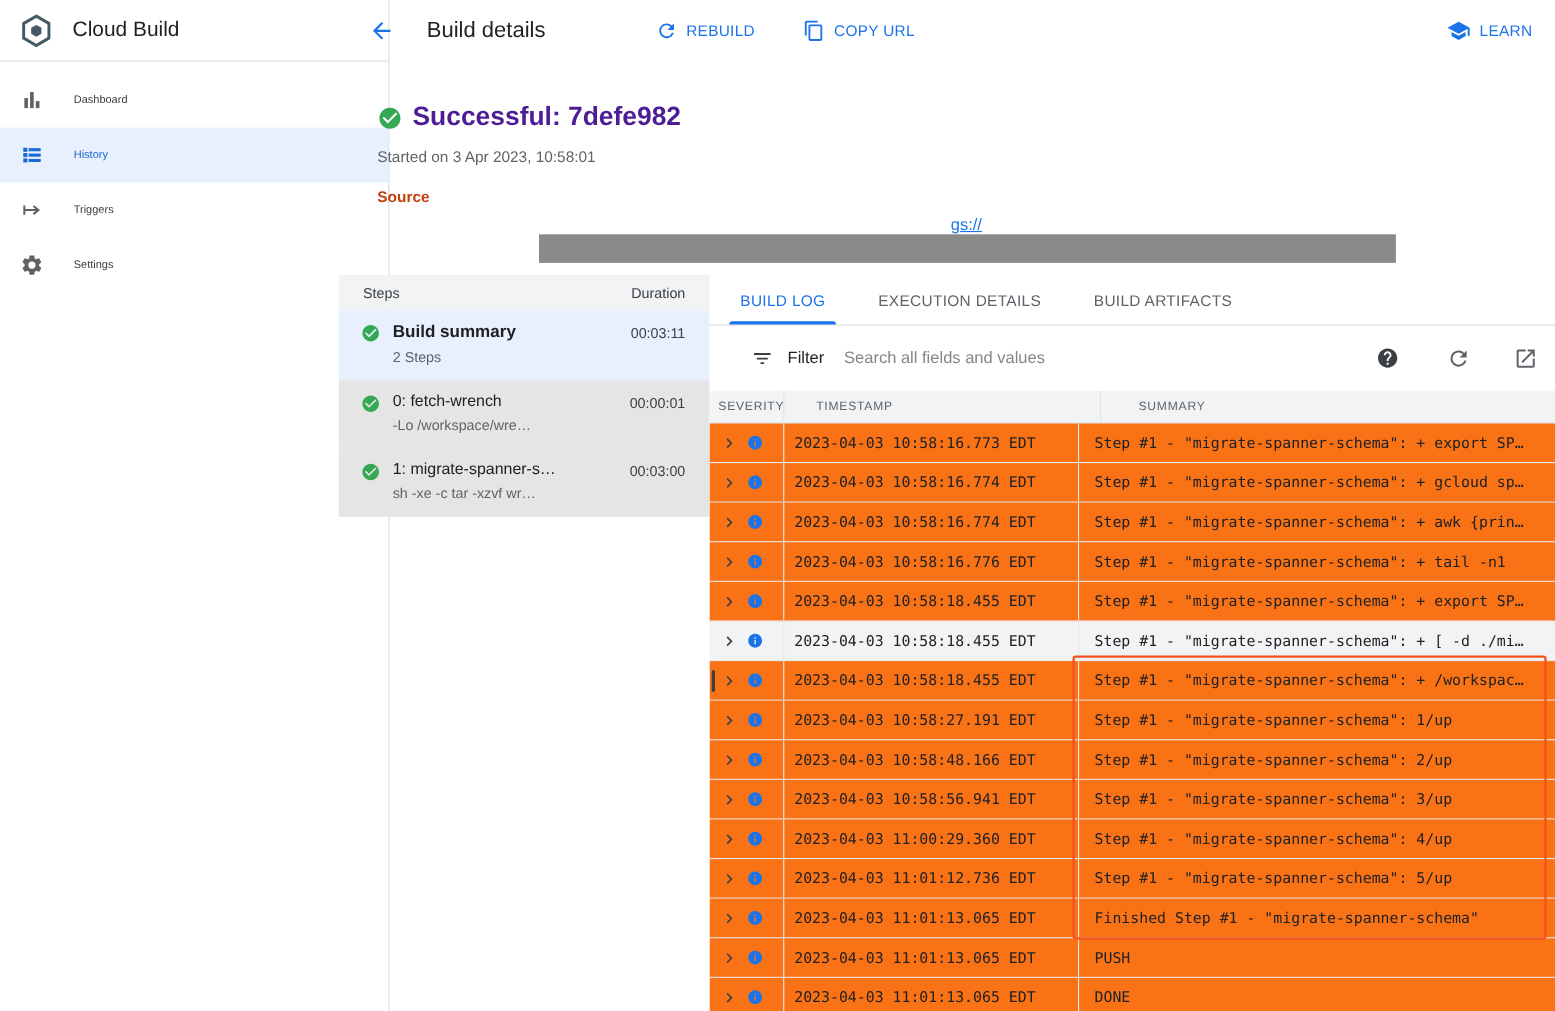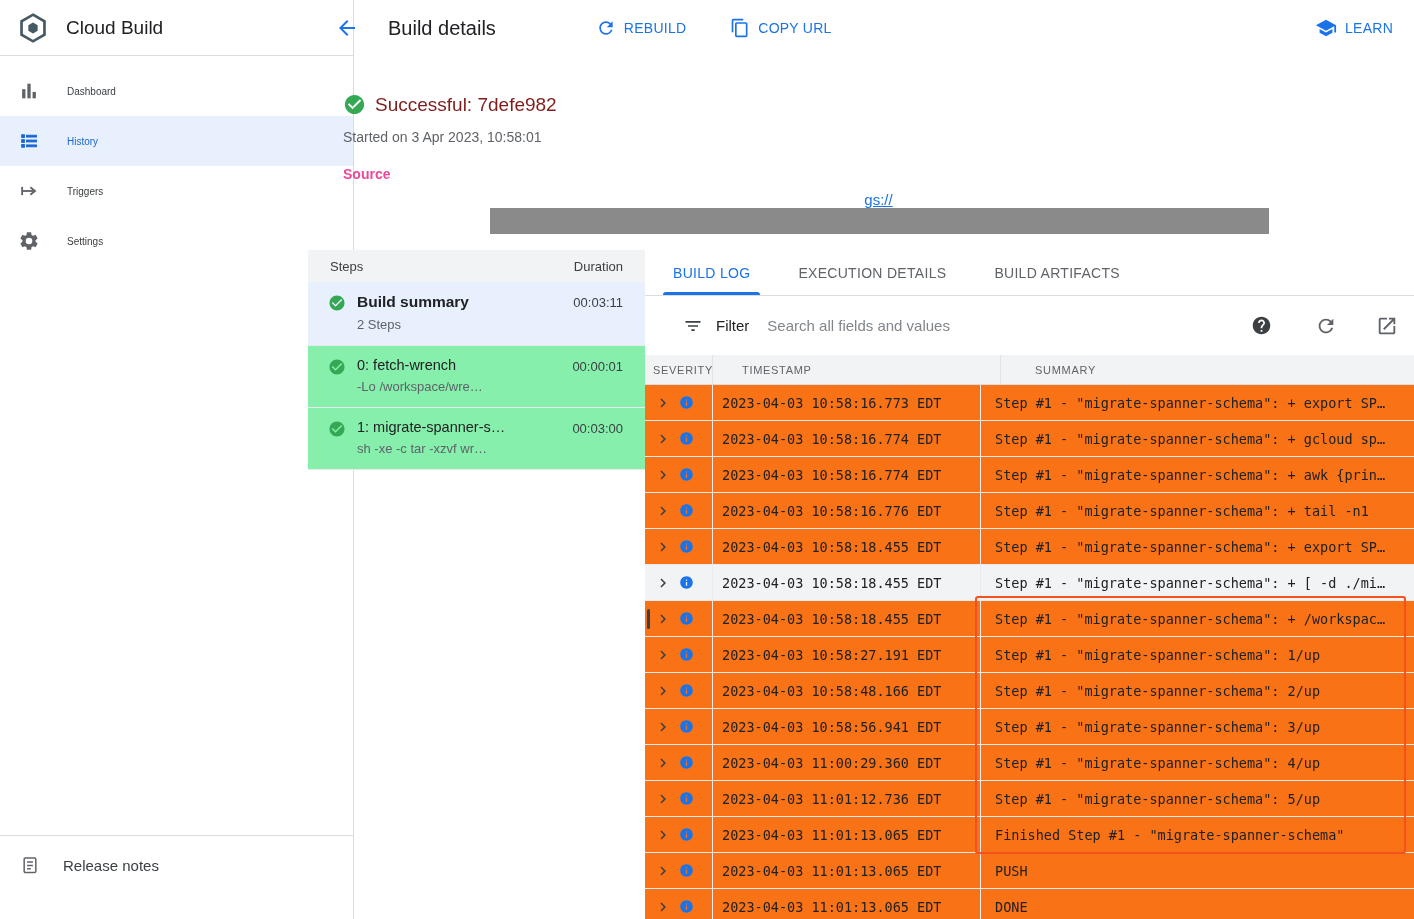--- a/index.html
+++ b/index.html
@@ -34,37 +34,37 @@
   .page-title { font-size: 20px; color: #202124; margin-left: 29px; white-space: nowrap; }
   .hdr-btn { display: flex; align-items: center; gap: 8px; background: none; border: none;
              color: #1a73e8; font-family: inherit; font-size: 14px; font-weight: 500;
              letter-spacing: .25px; cursor: pointer; white-space: nowrap; }
   .hdr-btn.rebuild { margin-left: 100px; }
   .hdr-btn.copyurl { margin-left: 44px; }
   .hdr-btn.learn { margin-left: auto; }
 
   .status-section { padding-left: 35px; }
   .status-heading { margin-top: 37px; display: flex; align-items: center; gap: 9px; }
-  .status-heading h1 { font-size: 19px; font-weight: 400; color: #7f1d1d; }
+  .status-heading h1 { font-size: 24px; font-weight: 700; color: #4c1d95; }
   .started { margin-top: 13px; font-size: 14px; color: #5f6368; }
-  .source-label { margin-top: 21px; font-size: 14px; font-weight: 700; color: #ec4899; }
+  .source-label { margin-top: 21px; font-size: 14px; font-weight: 700; color: #c2410c; }
   .source-row { margin-top: 9px; display: flex; align-items: center; flex-direction: column; }
   .source-link { font-size: 15px; color: #1a73e8; text-decoration: underline; cursor: pointer; }
   .redacted-bar { width: 779px; height: 26px; background: #8a8a8a; margin-left: 1px; }
 
   
   .content { position: absolute; top: 250px; left: 0; right: 0; bottom: 0; display: flex; }
 
   
   .steps-panel { width: 337px; flex: 0 0 337px; }
   .steps-header { height: 32px; background: #f1f3f4; display: flex; align-items: center;
                   justify-content: space-between; padding: 0 22px; font-size: 13px;
                   font-weight: 500; color: #3c4043; }
   .step-row { display: flex; padding: 11px 22px 13px 20px; gap: 11px;
-              border-bottom: 1px solid #e8eaed; cursor: pointer; background: #86efac; }
+              border-bottom: 1px solid #e8eaed; cursor: pointer; background: #e5e5e5; }
   .step-row.selected { background: #e8f0fe; }
   .step-row .check-icon { flex: 0 0 auto; margin-top: 1px; line-height: 0; }
   .step-text { min-width: 0; }
   .step-title { font-size: 14.5px; color: #202124; white-space: nowrap; }
   .step-row.selected .step-title { font-size: 15.5px; font-weight: 600; }
   .step-subtitle { font-size: 13px; color: #5f6368; margin-top: 6px; white-space: nowrap; }
   .step-duration { margin-left: auto; font-size: 13px; color: #3c4043; margin-top: 2px; white-space: nowrap; }
 
   
   .log-panel { flex: 1; min-width: 0; display: flex; flex-direction: column; }
@@ -160,31 +160,20 @@
       </span>
       <span>Triggers</span>
     </div>
     <div class="nav-item">
       <span style="line-height:0">
         <svg width="22" height="22" viewBox="0 0 24 24">
           <path class="fillpart" fill="#5f6368" d="M19.14 12.94c.04-.3.06-.61.06-.94 0-.32-.02-.64-.07-.94l2.03-1.58a.49.49 0 0 0 .12-.61l-1.92-3.32a.49.49 0 0 0-.59-.22l-2.39.96c-.5-.38-1.03-.7-1.62-.94l-.36-2.54a.48.48 0 0 0-.48-.41h-3.84c-.24 0-.43.17-.47.41l-.36 2.54c-.59.24-1.13.57-1.62.94l-2.39-.96a.49.49 0 0 0-.59.22L2.74 8.87c-.12.21-.08.47.12.61l2.03 1.58c-.05.3-.09.63-.09.94s.02.64.07.94l-2.03 1.58a.49.49 0 0 0-.12.61l1.92 3.32c.12.22.37.29.59.22l2.39-.96c.5.38 1.03.7 1.62.94l.36 2.54c.05.24.24.41.48.41h3.84c.24 0 .44-.17.47-.41l.36-2.54c.59-.24 1.13-.56 1.62-.94l2.39.96c.22.08.47 0 .59-.22l1.92-3.32a.49.49 0 0 0-.12-.61l-2.01-1.58zM12 15.6A3.6 3.6 0 1 1 12 8.4a3.6 3.6 0 0 1 0 7.2z"></path>
         </svg>
       </span>
       <span>Settings</span>
-    </div>
-  </div>
-  <div class="sidebar-footer">
-    <div class="footer-item">
-      <span style="line-height:0">
-        <svg width="20" height="20" viewBox="0 0 24 24" fill="none">
-          <rect x="5" y="3.5" width="14" height="17.5" rx="1.5" stroke="#5f6368" stroke-width="1.8"></rect>
-          <path d="M8.5 8.5h7M8.5 12.5h7M8.5 16.5h4.5" stroke="#5f6368" stroke-width="1.8"></path>
-        </svg>
-      </span>
-      <span>Release notes</span>
     </div>
   </div>
 </div>
 
 <div class="main">
 
   <div class="main-header">
     <button class="icon-btn">
       <svg width="24" height="24" viewBox="0 0 24 24">
         <path fill="#1a73e8" d="M20 11H7.83l5.59-5.59L12 4l-8 8 8 8 1.41-1.41L7.83 13H20v-2z"></path>

